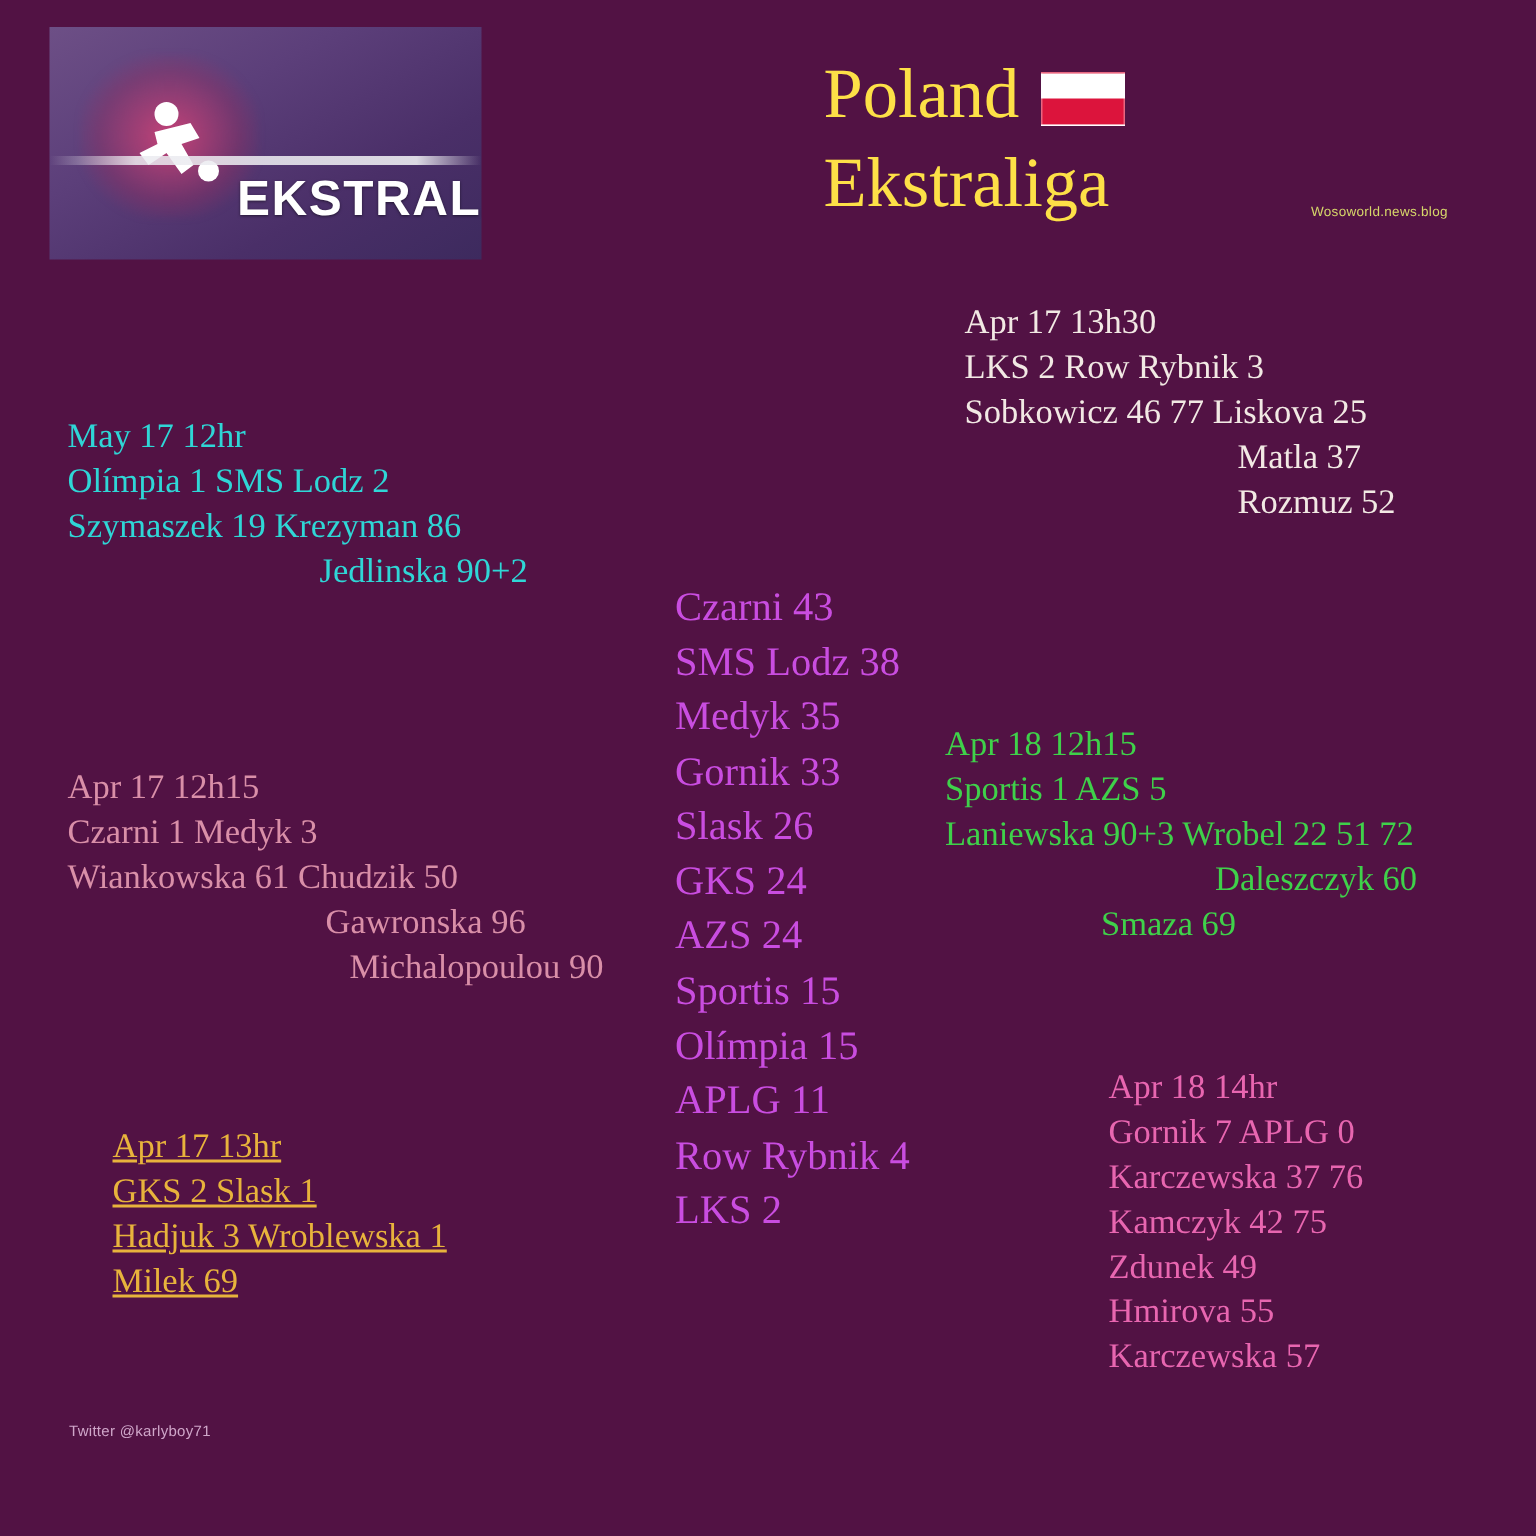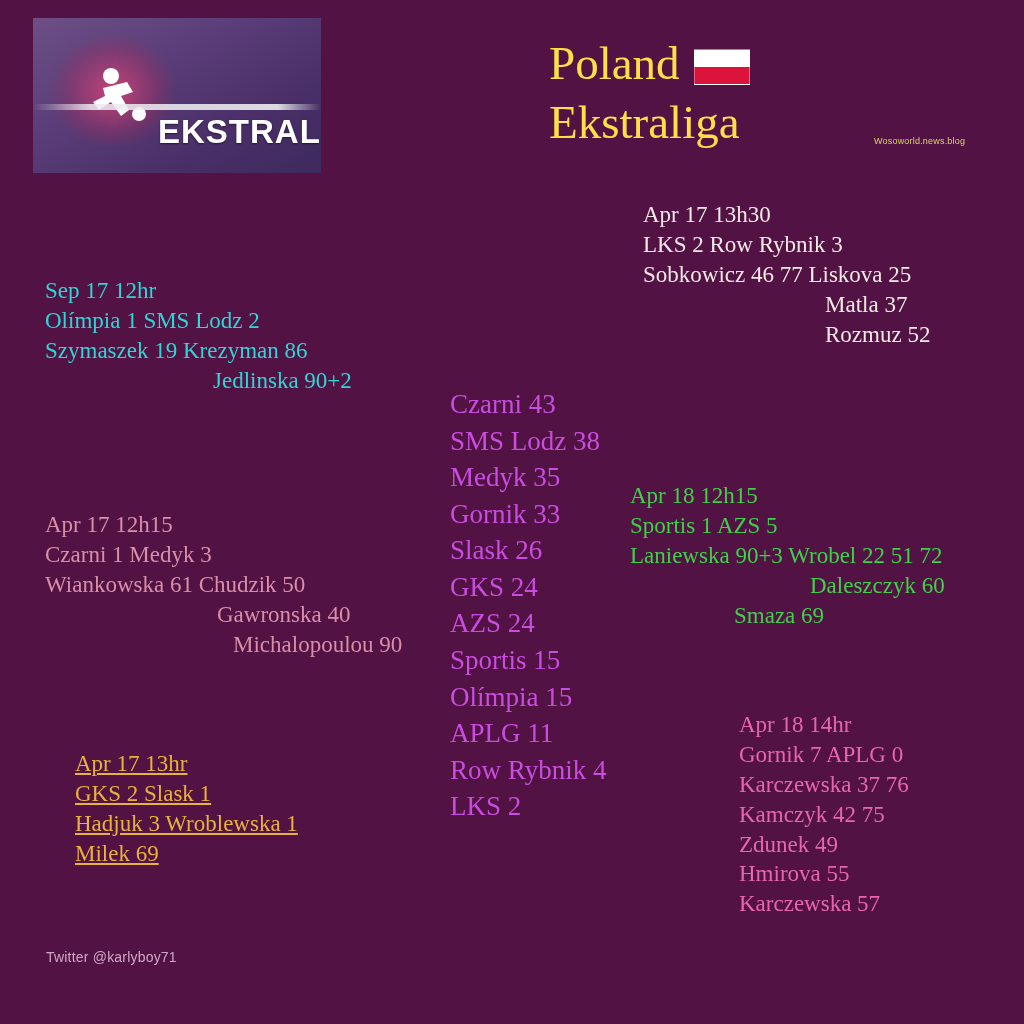--- a/index.html
+++ b/index.html
@@ -94,21 +94,21 @@
     font-family: "Liberation Sans", sans-serif;
     font-size: 9px;
     color: #d6d66a;
     letter-spacing: 0.2px;
   }
   .twitter {
     position: absolute;
     left: 46px;
     top: 949px;
     font-family: "Liberation Sans", sans-serif;
-    font-size: 14px;
+    font-size: 10px;
     color: #cfa6c9;
     letter-spacing: 0.2px;
   }
   
   .block {
     position: absolute;
     font-size: 23px;
     line-height: 1.30;
     white-space: nowrap;
   }
@@ -153,37 +153,37 @@
 
   <div class="title">
     <span>Poland</span><span class="flag"></span>
     <span class="line2">Ekstraliga</span>
   </div>
 
   <div class="watermark">Wosoworld.news.blog</div>
   <div class="twitter">Twitter @karlyboy71</div>
 
   <div class="block" id="blk0" style="left: 45px; top: 276px; color: rgb(47, 214, 214);">
-      <span class="ln">Sep 17 12hr</span>
+      <span class="ln">May 17 12hr</span>
       <span class="ln">Olímpia 1 SMS Lodz 2</span>
       <span class="ln">Szymaszek 19 Krezyman 86</span>
       <span class="ln ind1">Jedlinska 90+2</span>
     </div>
   <div class="block" id="blk1" style="left: 643px; top: 200px; color: rgb(242, 233, 228);">
       <span class="ln">Apr 17 13h30</span>
       <span class="ln">LKS 2 Row Rybnik 3</span>
       <span class="ln">Sobkowicz 46 77   Liskova 25</span>
       <span class="ln ind2">Matla 37</span>
       <span class="ln ind2">Rozmuz 52</span>
     </div>
   <div class="block" id="blk2" style="left: 45px; top: 510px; color: rgb(217, 143, 168);">
       <span class="ln">Apr 17 12h15</span>
       <span class="ln">Czarni 1 Medyk 3</span>
       <span class="ln">Wiankowska 61 Chudzik 50</span>
-      <span class="ln ind3">Gawronska 40</span>
+      <span class="ln ind3">Gawronska 96</span>
       <span class="ln ind4">Michalopoulou 90</span>
     </div>
   <div class="block" id="blk3" style="left: 630px; top: 481px; color: rgb(63, 209, 74);">
       <span class="ln">Apr 18 12h15</span>
       <span class="ln">Sportis 1 AZS 5</span>
       <span class="ln">Laniewska 90+3 Wrobel 22 51 72</span>
       <span class="ln ind5">Daleszczyk 60</span>
       <span class="ln ind6">Smaza 69</span>
     </div>
   <div class="block" id="blk4" style="left: 75px; top: 749px; color: rgb(232, 179, 60); text-decoration: underline;">

